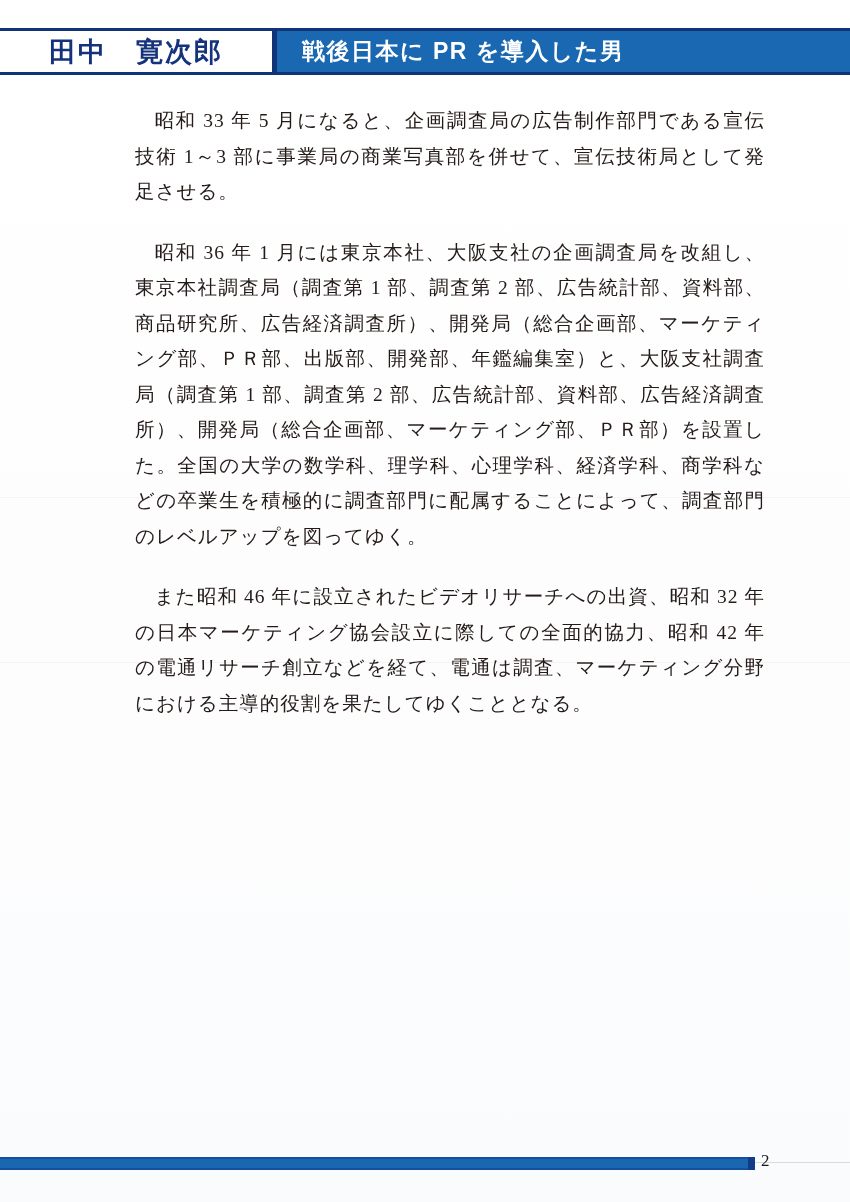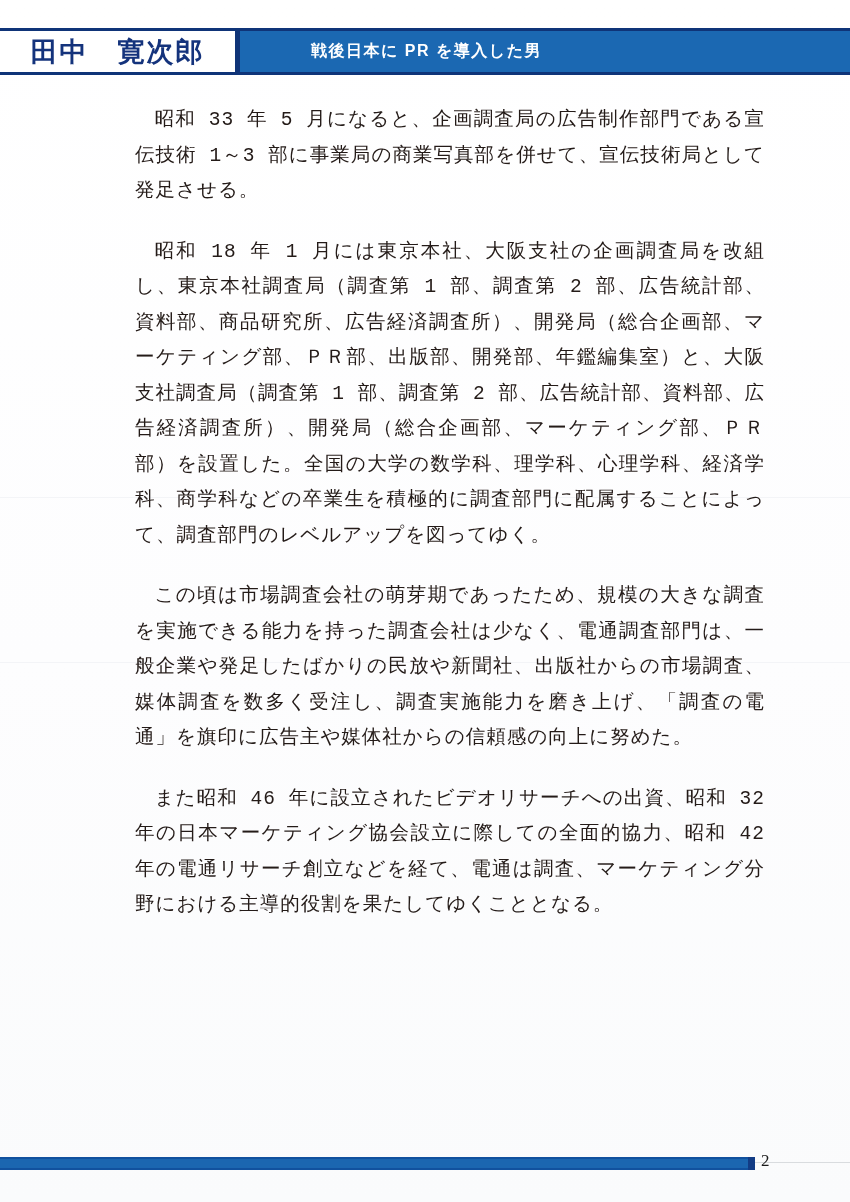--- a/index.html
+++ b/index.html
@@ -15,21 +15,21 @@
   
   .header {
     position: absolute;
     top: 28px; left: 0; right: 0;
     height: 41px;
     border-top: 3px solid #0f3478;
     border-bottom: 3px solid #0f3478;
     display: flex;
   }
   .name-box {
-    width: 240px;
+    width: 277px;
     box-sizing: border-box;
     background: #ffffff;
     border-right: 5px solid #0f3478;
     display: flex;
     align-items: center;
     justify-content: center;
   }
   .name-box span {
     color: #14337c;
     font-weight: bold;
@@ -41,42 +41,40 @@
     flex: 1;
     background: linear-gradient(180deg, #1d6db8 0%, #1b68b2 55%, #145f a8 100%);
     background-color: #1b68b2;
     display: flex;
     align-items: center;
     padding-left: 25px;
   }
   .title-box span {
     color: #ffffff;
     font-weight: bold;
-    font-size: 16px;
+    font-size: 23px;
     letter-spacing: 1.5px;
     font-family: "Liberation Sans", "DejaVu Sans", sans-serif;
-    margin-left: 46px;
   }
 
   
   .body-text {
     position: absolute;
     top: 103px;
     left: 135px;
     width: 630px;
     color: #241b18;
     font-size: 19.5px;
     line-height: 35.5px;
     letter-spacing: 1px;
     text-align: justify;
   }
   .body-text p {
     margin: 0 0 25px 0;
     text-indent: 1em;
-    font-family: Liberation Mono, monospace;
   }
 
   
   .artifact-line {
     position: absolute;
     left: 0; right: 0;
     height: 1px;
     background: rgba(60, 80, 110, 0.05);
   }
   .artifact-a { top: 497px; }
@@ -125,22 +123,21 @@
     <div class="name-box">
       <span>田中　寛次郎</span>
     </div>
     <div class="title-box">
       <span>戦後日本に PR を導入した男</span>
     </div>
   </header>
 
   <main class="body-text">
     <p>昭和 33 年 5 月になると、企画調査局の広告制作部門である宣伝技術 1～3 部に事業局の商業写真部を併せて、宣伝技術局として発足させる。</p>
-    <p>昭和 18 年 1 月には東京本社、大阪支社の企画調査局を改組し、東京本社調査局（調査第 1 部、調査第 2 部、広告統計部、資料部、商品研究所、広告経済調査所）、開発局（総合企画部、マーケティング部、ＰＲ部、出版部、開発部、年鑑編集室）と、大阪支社調査局（調査第 1 部、調査第 2 部、広告統計部、資料部、広告経済調査所）、開発局（総合企画部、マーケティング部、ＰＲ部）を設置した。全国の大学の数学科、理学科、心理学科、経済学科、商学科などの卒業生を積極的に調査部門に配属することによって、調査部門のレベルアップを図ってゆく。</p>
-    <p>この頃は市場調査会社の萌芽期であったため、規模の大きな調査を実施できる能力を持った調査会社は少なく、電通調査部門は、一般企業や発足したばかりの民放や新聞社、出版社からの市場調査、媒体調査を数多く受注し、調査実施能力を磨き上げ、「調査の電通」を旗印に広告主や媒体社からの信頼感の向上に努めた。</p>
+    <p>昭和 36 年 1 月には東京本社、大阪支社の企画調査局を改組し、東京本社調査局（調査第 1 部、調査第 2 部、広告統計部、資料部、商品研究所、広告経済調査所）、開発局（総合企画部、マーケティング部、ＰＲ部、出版部、開発部、年鑑編集室）と、大阪支社調査局（調査第 1 部、調査第 2 部、広告統計部、資料部、広告経済調査所）、開発局（総合企画部、マーケティング部、ＰＲ部）を設置した。全国の大学の数学科、理学科、心理学科、経済学科、商学科などの卒業生を積極的に調査部門に配属することによって、調査部門のレベルアップを図ってゆく。</p>
     <p>また昭和 46 年に設立されたビデオリサーチへの出資、昭和 32 年の日本マーケティング協会設立に際しての全面的協力、昭和 42 年の電通リサーチ創立などを経て、電通は調査、マーケティング分野における主導的役割を果たしてゆくこととなる。</p>
   </main>
 
   <div class="artifact-line artifact-a"></div>
   <div class="artifact-line artifact-b"></div>
 
   <div class="footer-thin-line"></div>
   <div class="footer-rule">
     <div class="footer-rule-cap"></div>
   </div>

